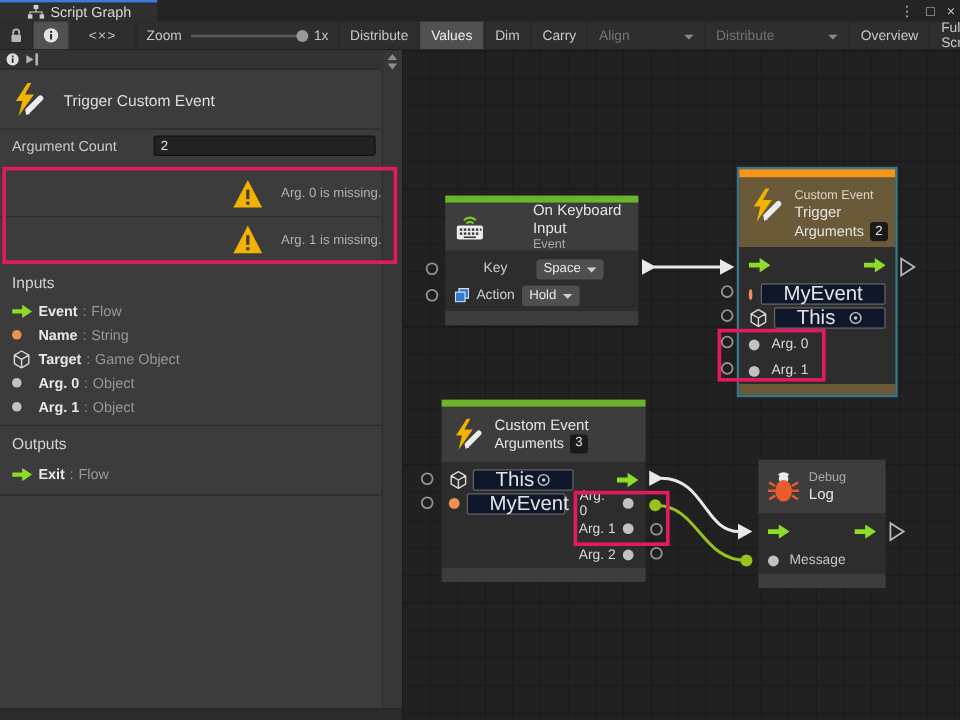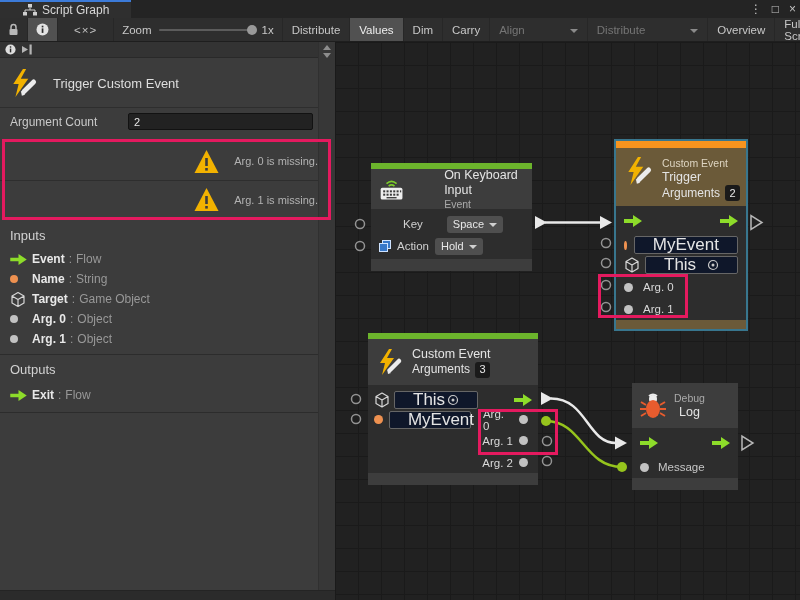--- a/index.html
+++ b/index.html
@@ -440,21 +440,21 @@
         <span class="rowlbl" style="color:#d8d8d8;">Arg. 1</span>
         <span class="dot dot-gray d9"></span>
       </div>
       <div class="nrow" style="top:120px; height:19px; padding:0 10px; gap:6px; justify-content:flex-end;">
         <span class="rowlbl" style="color:#d8d8d8;">Arg. 2</span>
         <span class="dot dot-gray d9"></span>
       </div>
       <div class="nfoot" style="top:140px; height:12px;"></div>
     </div>
 
-    <div class="node" style="left:297px; top:341px; width:106px; height:108px;text-align:center;">
+    <div class="node" style="left:297px; top:341px; width:106px; height:108px;">
       <div class="nhead" style="top:0; height:45px;">
         <svg width="26" height="27" viewBox="0 0 26 27">
           <path d="M9 4 Q13 1 17 4" stroke="#ececec" stroke-width="2" fill="none"></path>
           <circle cx="13" cy="7" r="4" fill="#ececec"></circle>
           <ellipse cx="13" cy="17" rx="7" ry="9" fill="#e85c2e"></ellipse>
           <path d="M6 13 L1 10 M6 17 H0 M6 21 L1 24 M20 13 L25 10 M20 17 H26 M20 21 L25 24" stroke="#e85c2e" stroke-width="2"></path>
         </svg>
         <div class="titles">
           <span class="nt-small">Debug</span>
           <span class="nt-big">Log</span>

